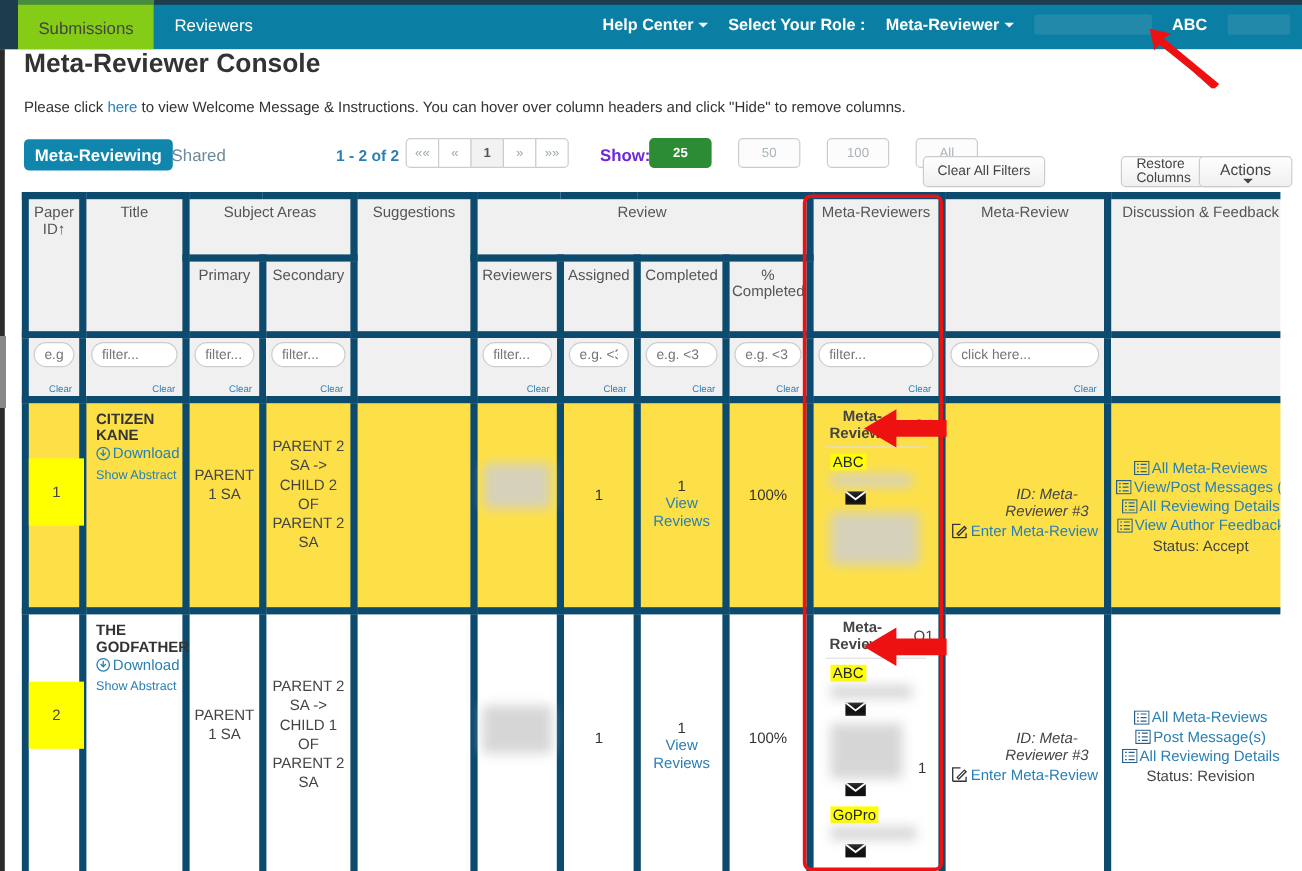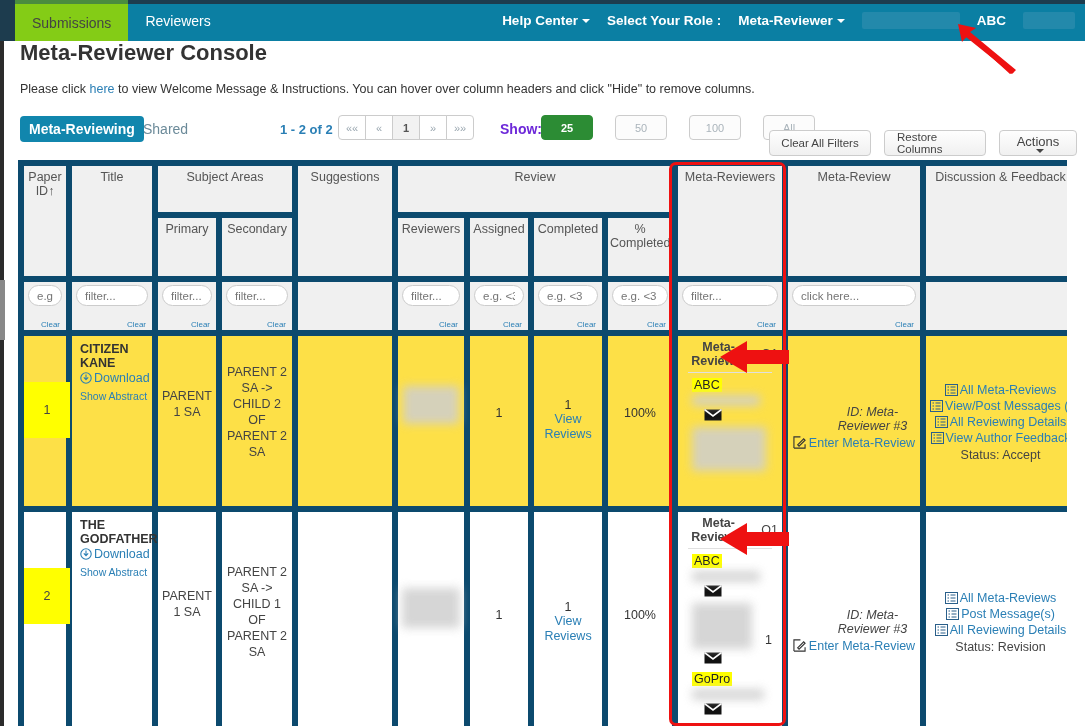--- a/index.html
+++ b/index.html
@@ -74,21 +74,21 @@
     font-size:11px;color:#aab4bb;cursor:pointer;box-sizing:border-box;
   }
   .show-btn.active{background:#2c8c34;border-color:#2c8c34;color:#fff;font-weight:bold;}
   .tool-btn{
     position:absolute;top:2px;height:26px;border:1px solid #ccc;border-radius:4px;
     background:linear-gradient(#fefefe,#f0f0f0);
     display:flex;align-items:center;justify-content:center;
     font-size:11.5px;color:#444;cursor:pointer;box-sizing:border-box;margin-top:15px;
   }
   #btn-clear-filters{left:769px;width:102px;}
-  #btn-restore-cols{left:884px;width:102px;padding-left:12px;}
+  #btn-restore-cols{left:934px;width:102px;padding-left:12px;}
   #btn-actions{left:999px;width:78px;font-size:13px;flex-direction:column;}
   
   .tablewrap{position:absolute;left:18px;top:160px;width:1049px;height:566px;overflow:hidden;}
   table.grid{border-collapse:collapse;table-layout:fixed;width:1049px;}
   table.grid th,table.grid td{border:6px solid #0c4a6e;vertical-align:top;}
   thead th{
     background:#f0f0f0;color:#555;font-weight:normal;font-size:12.5px;
     text-align:center;vertical-align:middle;padding:4px 2px;
   }
   thead th.grouphdr{height:38px;}

